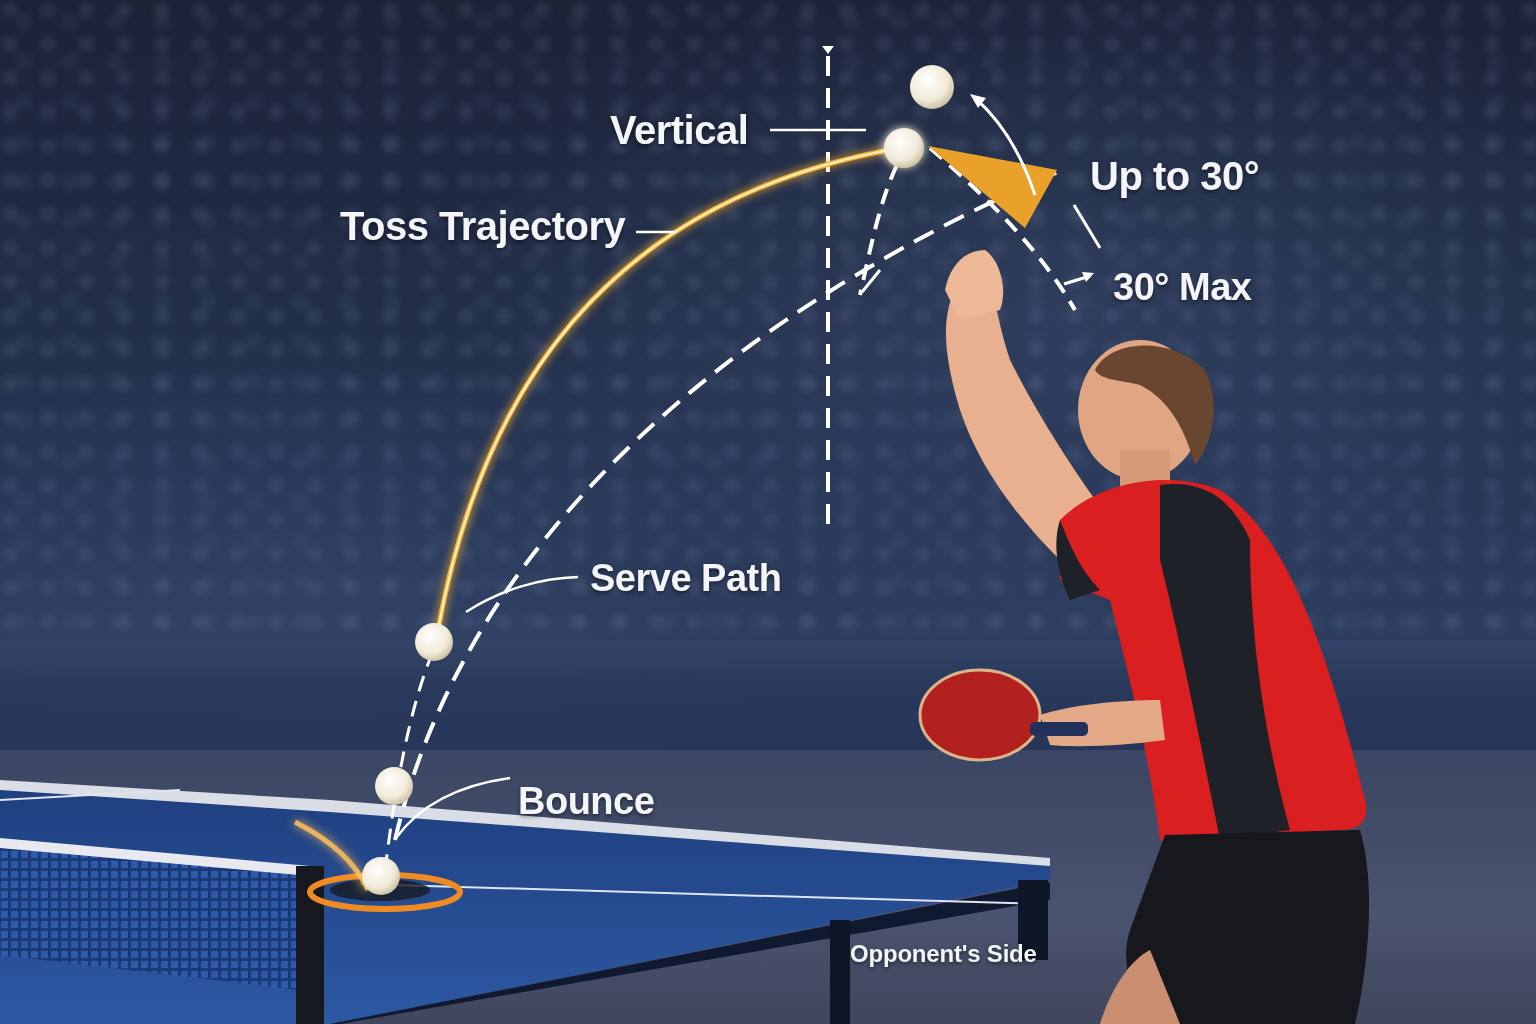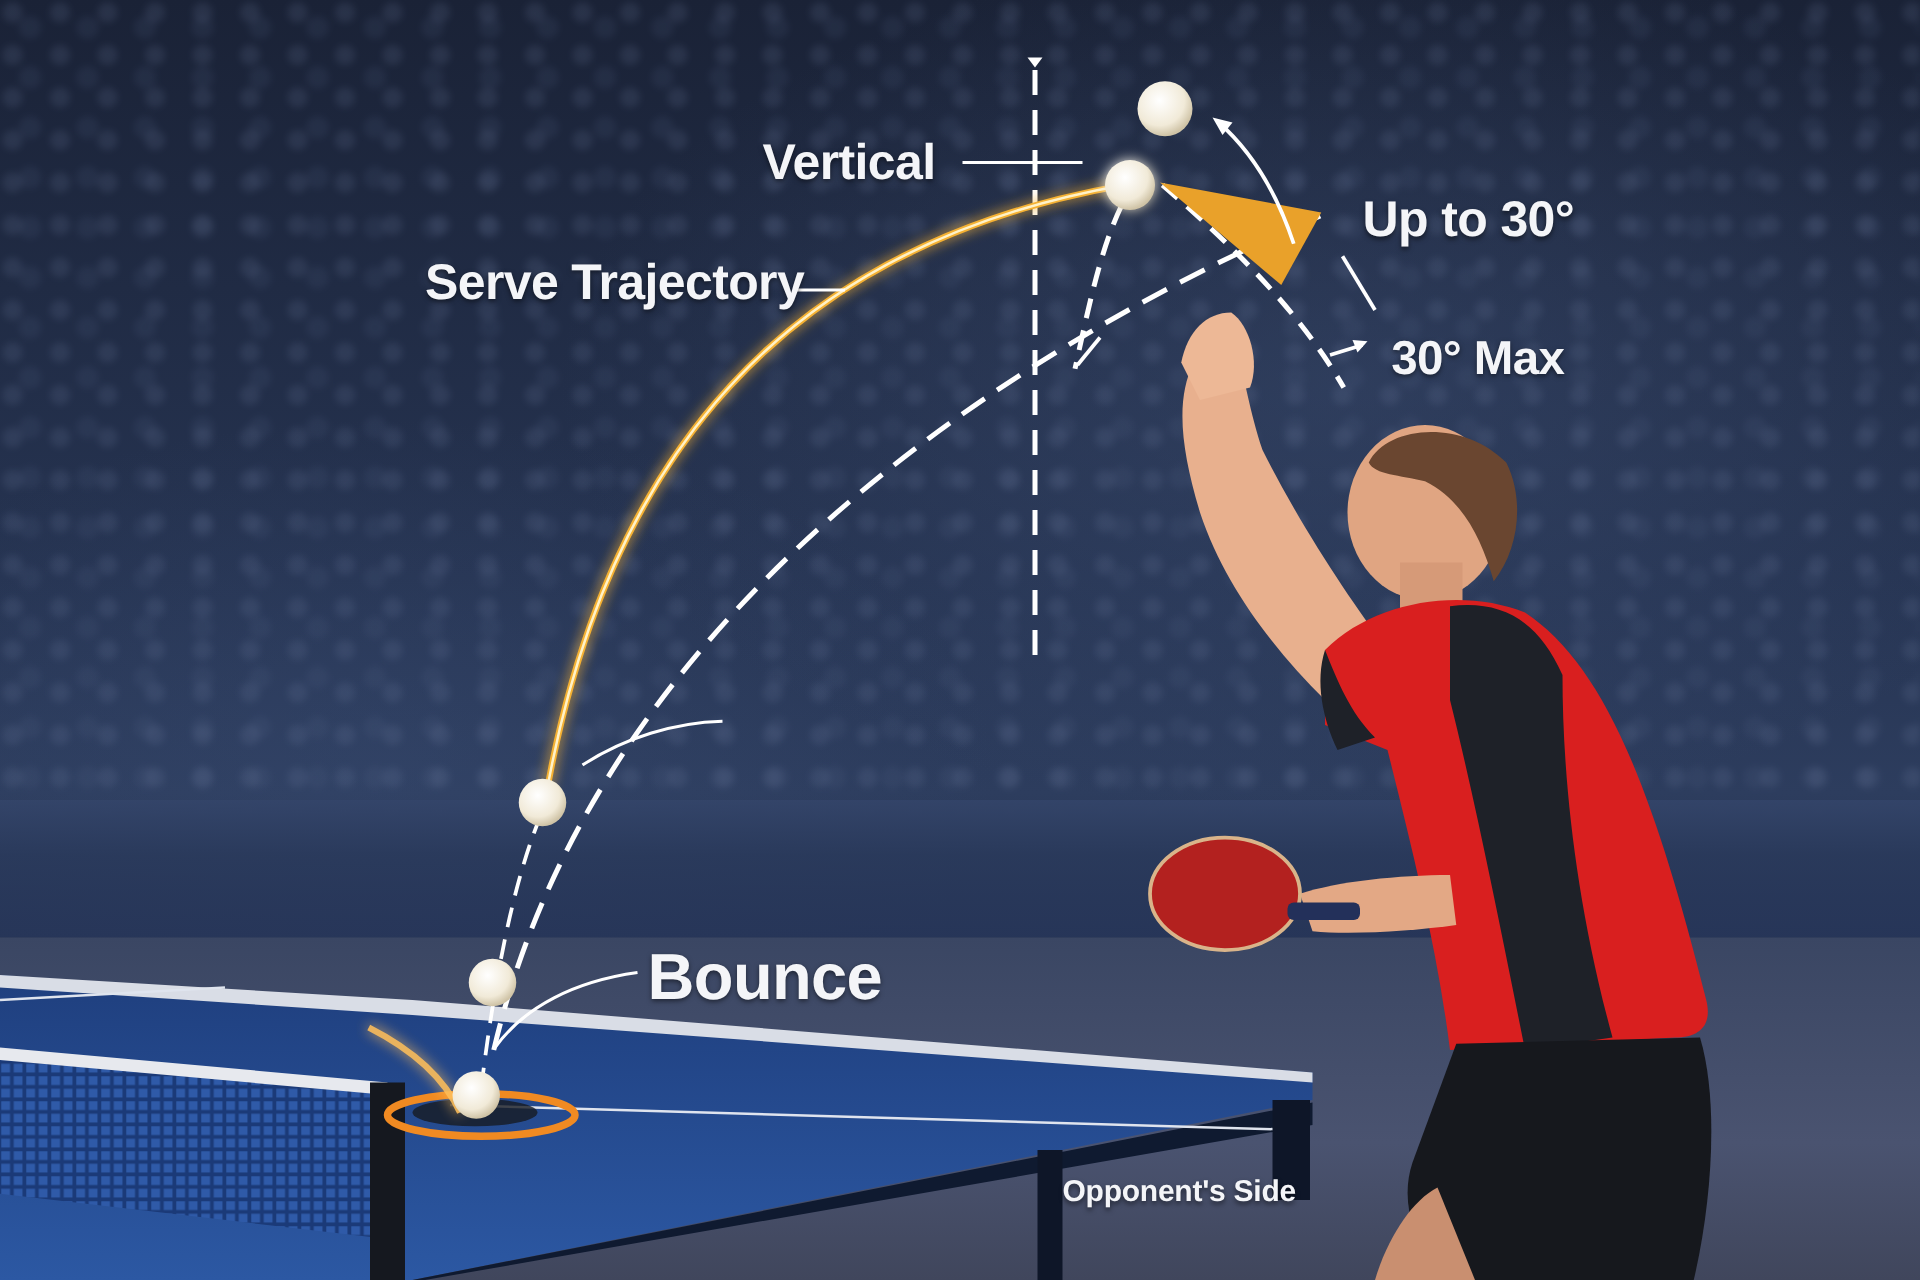--- a/index.html
+++ b/index.html
@@ -23,21 +23,21 @@
   .floor { position: absolute; left: 0; top: 750px; width: 1536px; height: 274px;
     background: linear-gradient(180deg, #3a4663 0%, #4a5370 60%, #40465c 100%); }
   svg.overlay { position: absolute; left: 0; top: 0; }
   .label { position: absolute; color: #f4f5f8; font-family: "Liberation Sans", sans-serif;
     font-weight: bold; white-space: nowrap; text-shadow: 0 2px 4px rgba(0,0,0,0.5); letter-spacing: -0.5px; }
   .lbl-vertical { left: 610px; top: 108px; font-size: 40px; }
   .lbl-toss { left: 340px; top: 204px; font-size: 40px; }
   .lbl-up30 { left: 1070px; top: 154px; font-size: 40px; margin-left: 20px; }
   .lbl-max30 { left: 1113px; top: 266px; font-size: 38px; text-align: center; }
   .lbl-serve { left: 590px; top: 557px; font-size: 38px; }
-  .lbl-bounce { left: 518px; top: 752px; font-size: 52px; }
+  .lbl-bounce { left: 518px; top: 780px; font-size: 38px; }
   .lbl-opp { left: 850px; top: 940px; font-size: 24px; font-weight: bold; letter-spacing: -0.2px; text-align: center; }
 </style>
 </head>
 <body>
 
 <div class="scene">
   <div class="crowd"></div>
   <div class="barrier"></div>
   <div class="floor"></div>
 
@@ -145,18 +145,19 @@
       <path d="M1040,715 C1070,705 1120,700 1160,700 L1165,740 C1130,745 1080,748 1050,745 Z" fill="#e3a885"></path>
     </g>
 
     <g>
       <ellipse cx="980" cy="715" rx="60" ry="45" fill="#b3211f" stroke="#d9b48a" stroke-width="3"></ellipse>
       <rect x="1030" y="722" width="58" height="14" rx="5" fill="#23305a"></rect>
     </g>
   </svg>
 
   <div class="label lbl-vertical">Vertical</div>
-  <div class="label lbl-toss">Serve Trajectory</div>
+  <div class="label lbl-toss">Toss Trajectory</div>
   <div class="label lbl-up30">Up to 30°</div>
   <div class="label lbl-max30">30° Max</div>
+  <div class="label lbl-serve">Serve Path</div>
   <div class="label lbl-bounce">Bounce</div>
   <div class="label lbl-opp">Opponent's Side</div>
 </div>
 
 </body></html>

